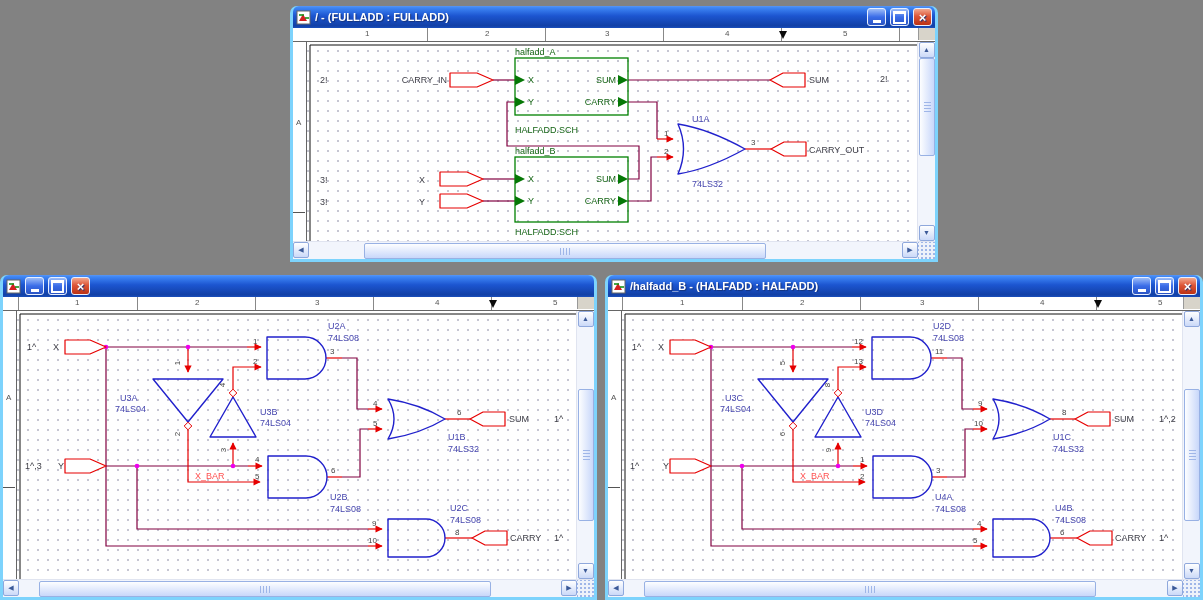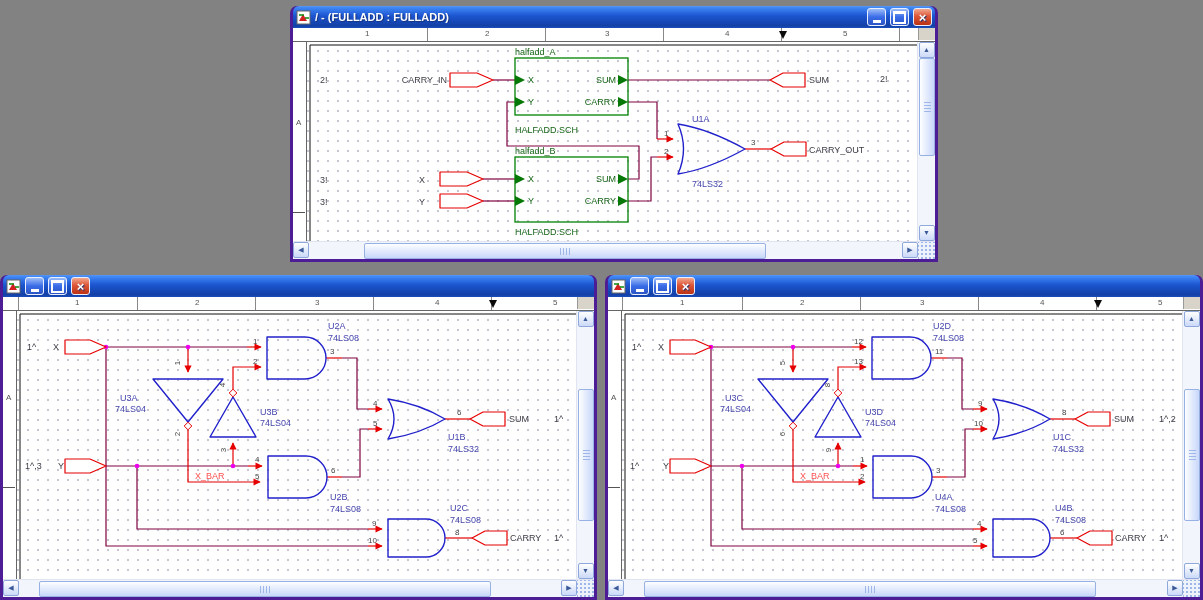--- a/index.html
+++ b/index.html
@@ -1,18 +1,18 @@
 <!DOCTYPE html>
 <html><head>
 <meta charset="utf-8">
 <style>
   html,body{margin:0;padding:0}
   body{width:1203px;height:600px;background:#828282;position:relative;overflow:hidden;
        font-family:"Liberation Sans",sans-serif}
-  .win{position:absolute;background:#4c1d95;border-radius:7px 7px 0 0;padding:0 3px 3px;
+  .win{position:absolute;background:#7dd3fc;border-radius:7px 7px 0 0;padding:0 3px 3px;
        display:flex;flex-direction:column;box-sizing:border-box}
   .tb{height:22px;flex:none;display:flex;align-items:center;gap:4px;padding:0 3px;
       color:#fff;font-weight:bold;font-size:11px;white-space:nowrap;
       background:linear-gradient(180deg,#5A96F2 0%,#3E86F5 8%,#1C55D0 45%,#1240A6 90%,#1A4FBC 100%);
       border-radius:6px 6px 0 0;text-shadow:1px 1px 1px #15337A}
   .ttl{flex:1;overflow:hidden}
   .wicon{width:15px;height:15px;flex:none;display:block}
   .tbtn{width:19px;height:18px;flex:none;border-radius:3px;border:1px solid #E8F0FF;
         display:flex;align-items:center;justify-content:center;box-sizing:border-box}
   .btn-blue{background:linear-gradient(#9DBDF8,#3A6CE8 50%,#2A54C4)}
@@ -340,20 +340,21 @@
   </div>
 </div>
 
 <div class="win" style="left:605px;top:275px;width:598px;height:325px">
   <div class="tb">
     <svg class="wicon" viewBox="0 0 15 15">
       <rect x="1" y="1" width="13" height="13" fill="#fff" stroke="#666"></rect>
       <path d="M3,11 L7,4 L11,11 Z" fill="#D42020"></path>
       <path d="M3,5 H8 M9,8 h4" stroke="#0A8A0A" stroke-width="1.6" fill="none"></path>
     </svg>
+    <span class="ttl">/halfadd_B - (HALFADD : HALFADD)</span>
     <span class="tbtn btn-blue">
         <span class="glyph-min"></span>
       </span>
     <span class="tbtn btn-blue">
         <span class="glyph-max"></span>
       </span>
     <span class="tbtn btn-close">
         <span>×</span>
       </span>
   </div>

